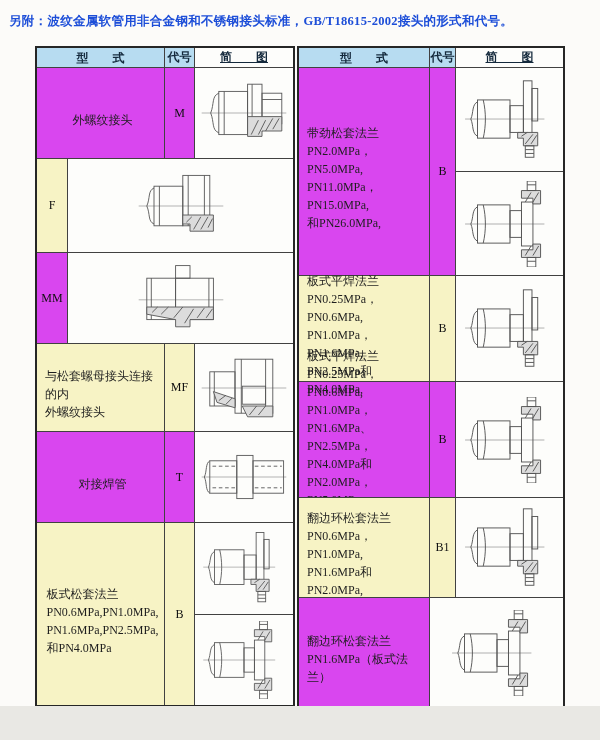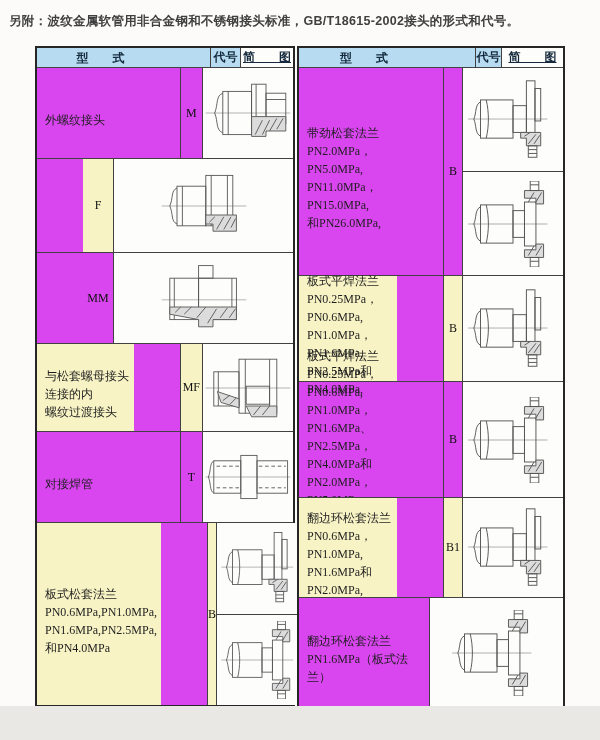--- a/index.html
+++ b/index.html
@@ -1,34 +1,34 @@
 <!DOCTYPE html>
 <html><head>
 <meta charset="utf-8">
 <style>
   html,body{margin:0;padding:0;background:#fcfbf9;}
   .page{position:relative;width:600px;height:740px;background:#fcfbf9;overflow:hidden;
         font-family:"Liberation Serif",serif;}
-  .title{position:absolute;left:9px;top:13px;font-family:Liberation Sans, sans-serif;
-         font-weight:bold;font-size:12.5px;color:#404040;letter-spacing:.3px;}
+  .title{position:absolute;left:9px;top:13px;font-family:Liberation Serif, serif;
+         font-weight:bold;font-size:12.5px;color:#1d4ed8;letter-spacing:.3px;}
   .tbl{position:absolute;top:46px;display:flex;flex-direction:column;
        border:2px solid #262626;background:#d946ef;box-sizing:content-box;}
   .tbl-l{left:35px;width:256px;}
   .tbl-r{left:297px;width:264px;}
   .row{display:flex;flex:none;border-top:1px solid #414141;}
   .row:first-child{border-top:none;}
   .hdr{background:#b7dcf1;height:19px;}
   .hdr .c{display:flex;align-items:center;justify-content:center;
           font-family:"Liberation Sans",sans-serif;font-size:12px;font-weight:bold;color:#14293c;}
   .c{border-left:1px solid #414141;box-sizing:border-box;}
   .c:first-child{border-left:none;}
   .ct{width:127px;display:flex;align-items:center;padding:16px 4px 3px 8px;
-      font-size:12px;line-height:18px;color:#1e1e1e;}
+      font-size:12px;line-height:18px;color:#1e1e1e;justify-content:center;}
   .cc{width:30px;display:flex;align-items:center;justify-content:center;
-      font-size:12px;color:#101010;margin-left:46px;}
+      font-size:12px;color:#101010;}
   .cs{flex:1;display:flex;align-items:center;justify-content:center;background:#fdfdfb;text-decoration:underline;}
   .tbl-r .ct{width:130px;}
   .tbl-r .cc{width:26px;}
   .cs.split{flex-direction:column;padding:0;align-items:stretch;}
   .sub{flex:1;display:flex;align-items:center;justify-content:center;}
   .sub + .sub{border-top:1px solid #414141;}
   .hl{background:#f7f3c5;}
   .type-text{white-space:pre-line;}
   .sk{width:90px;height:78px;}
   .tbl-r .sk{width:100px;height:86px;}
@@ -198,21 +198,21 @@
       <div class="c cs">
           <svg class="sk" viewBox="0 0 100 84">
             <use href="#sk-mm"></use>
           </svg>
         </div>
     </div>
 
     <div class="row" style="height:87px">
       <div class="c ct hl">
           <span class="type-text">与松套螺母接头连接的内
-螺纹过渡接头</span>
+外螺纹接头</span>
         </div>
       <div class="c cc hl">MF</div>
       <div class="c cs">
           <svg class="sk" viewBox="0 0 100 84">
             <use href="#sk-mf"></use>
           </svg>
         </div>
     </div>
 
     <div class="row" style="height:90px">

